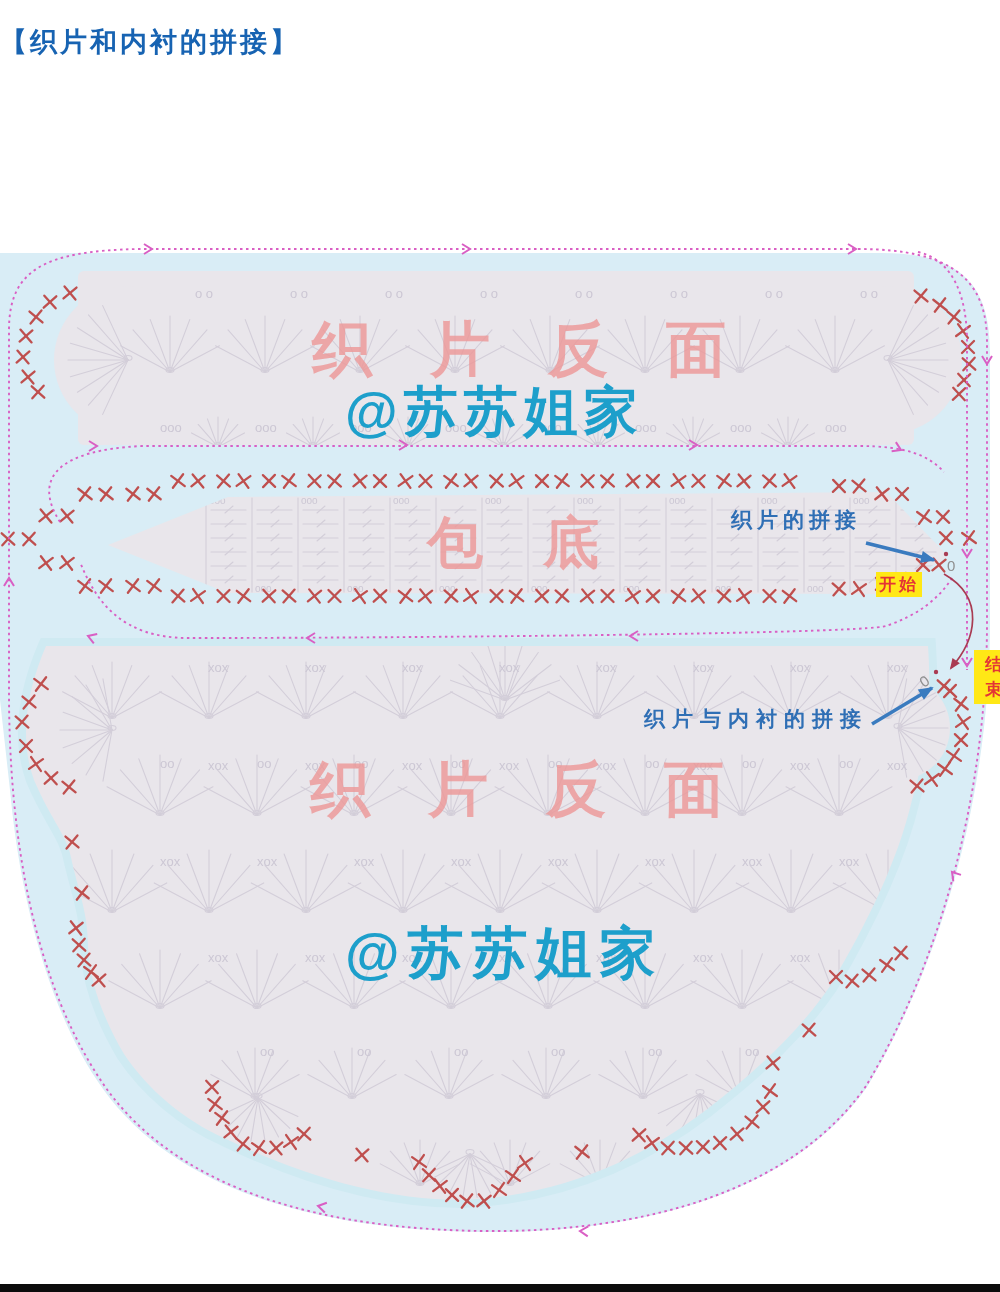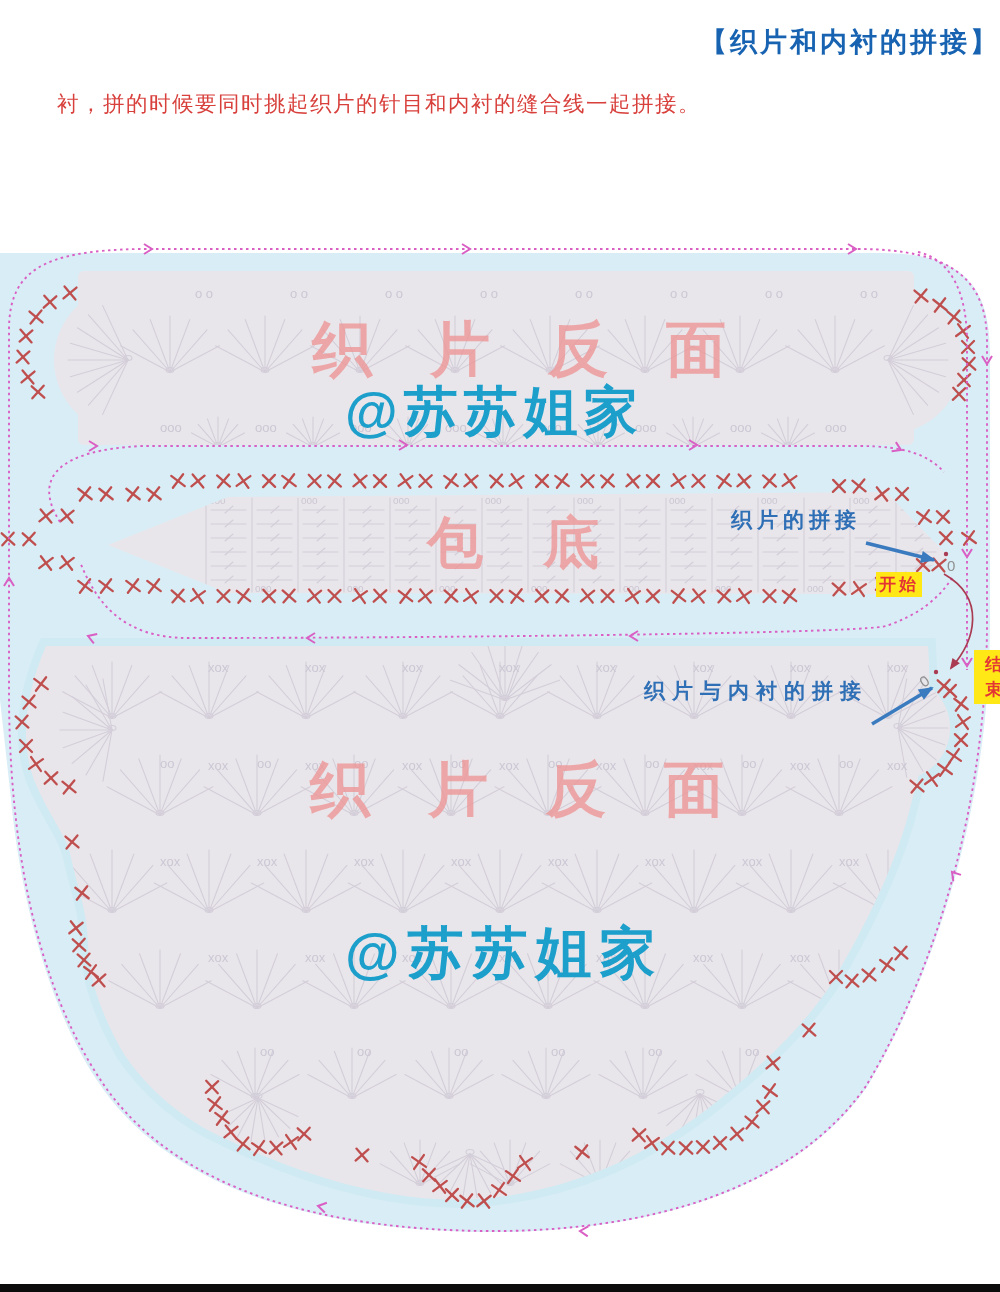--- a/index.html
+++ b/index.html
@@ -1,18 +1,18 @@
 <!DOCTYPE html>
 <html><head>
 <meta charset="utf-8">
 <style>
   html,body{margin:0;padding:0;background:#ffffff;}
   .page{position:relative;width:1000px;height:1292px;overflow:hidden;background:#ffffff;
         font-family:"Liberation Sans",sans-serif;}
-  .title{position:absolute;left:0;top:24px;width:1000px;margin:0;text-align:right;
+  .title{position:absolute;left:0;top:24px;width:1000px;margin:0;text-align:left;
          font-size:27px;font-weight:bold;letter-spacing:3px;color:#1763b2;}
   .note{position:absolute;left:57px;top:80px;width:900px;color:#d8403c;
         font-size:21.5px;line-height:48px;letter-spacing:1.5px;font-weight:500;}
   .note div{white-space:nowrap;}
   .dsvg{position:absolute;left:0;top:0;}
   .wm{position:absolute;font-weight:bold;white-space:nowrap;}
   .wm-pink{color:rgba(236,150,150,0.80);font-size:60px;letter-spacing:58px;}
   .wm-teal{color:#1d9fcb;font-size:54px;letter-spacing:6px;}
   .wm-mid{font-size:56px;letter-spacing:60px;}
   .wm-teal-b{font-size:56px;letter-spacing:8px;}
@@ -25,21 +25,20 @@
   .bottom-bar{position:absolute;left:0;top:1284px;width:1000px;height:8px;background:#0c0c0c;}
 </style>
 </head>
 <body>
 
 <div class="page">
 
   <h1 class="title">【织片和内衬的拼接】</h1>
 
   <div class="note">
-    <div>衬，拼的时候要同时挑起织片的针目和内衬的缝合线一起拼接。</div>
   </div>
 
   <svg id="dsvg" class="dsvg" width="1000" height="1292" viewBox="0 0 1000 1292">
       <path d="M0,253 L882,253 C968,253 990,292 990,352 L990,622 C990,795 941,963 867,1087 C793,1193 642,1234 481,1232 C328,1230 179,1195 103,1089 C50,1015 20,900 10,790 L0,700 Z" fill="#d9edf6"></path>
       <path d="M46,646 C28,688 18,736 34,780 C52,822 68,836 72,862 C80,896 88,914 88,948 C90,984 104,1020 124,1054 C148,1090 184,1120 224,1138 C298,1174 380,1200 462,1200 C560,1196 640,1160 706,1110 C760,1068 800,1030 830,986 C868,922 898,860 912,800 C926,754 932,704 928,646 Z" fill="none" stroke="#cfeaf2" stroke-width="16"></path>
       <circle cx="112" cy="730" r="60" fill="none" stroke="#cfeaf2" stroke-width="12"></circle>
       <circle cx="898" cy="728" r="56" fill="none" stroke="#cfeaf2" stroke-width="12"></circle>
       <defs>
         <clipPath id="cpTop">
           <rect x="78" y="271" width="836" height="174" rx="6"></rect>
@@ -1572,18 +1571,18 @@
       <circle cx="936" cy="672" r="2.2" fill="#a93b52"></circle>
     </svg>
 
   <div class="wm wm-pink" style="left:312px;top:310px;">织片反面</div>
   <div class="wm wm-teal" style="left:345px;top:376px;">@苏苏姐家</div>
   <div class="wm wm-pink wm-mid" style="left:427px;top:506px;">包底</div>
   <div class="wm wm-pink" style="left:310px;top:750px;">织片反面</div>
   <div class="wm wm-teal wm-teal-b" style="left:345px;top:916px;">@苏苏姐家</div>
 
   <div class="lbl" style="left:731px;top:506px;letter-spacing:5px;">织片的拼接</div>
-  <div class="lbl" style="left:644px;top:677px;letter-spacing:7px;">织片与内衬的拼接</div>
+  <div class="lbl" style="left:644px;top:705px;letter-spacing:7px;">织片与内衬的拼接</div>
   <div class="badge" style="left:876px;top:572px;">开始</div>
   <div class="badge-v" style="left:974px;top:650px;">结束</div>
 
   <div class="bottom-bar"></div>
 </div>
 
 </body></html>

